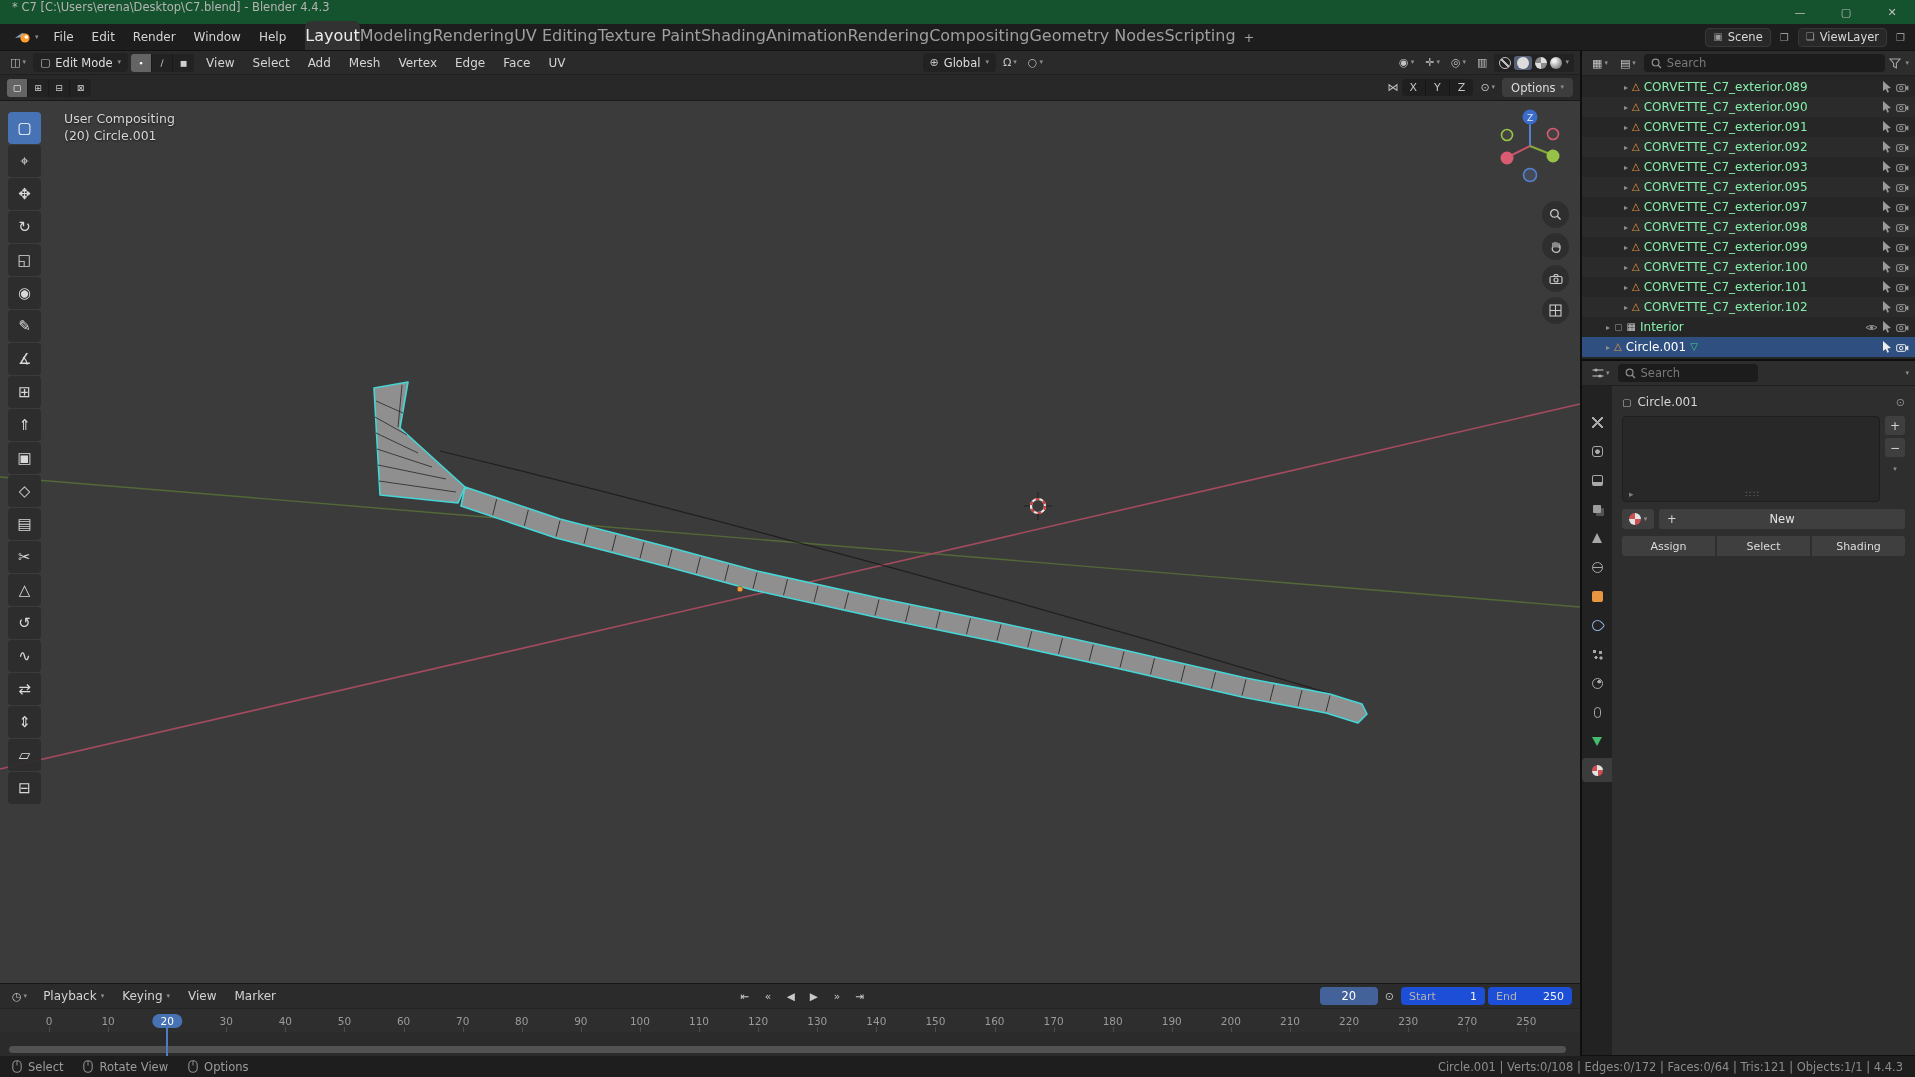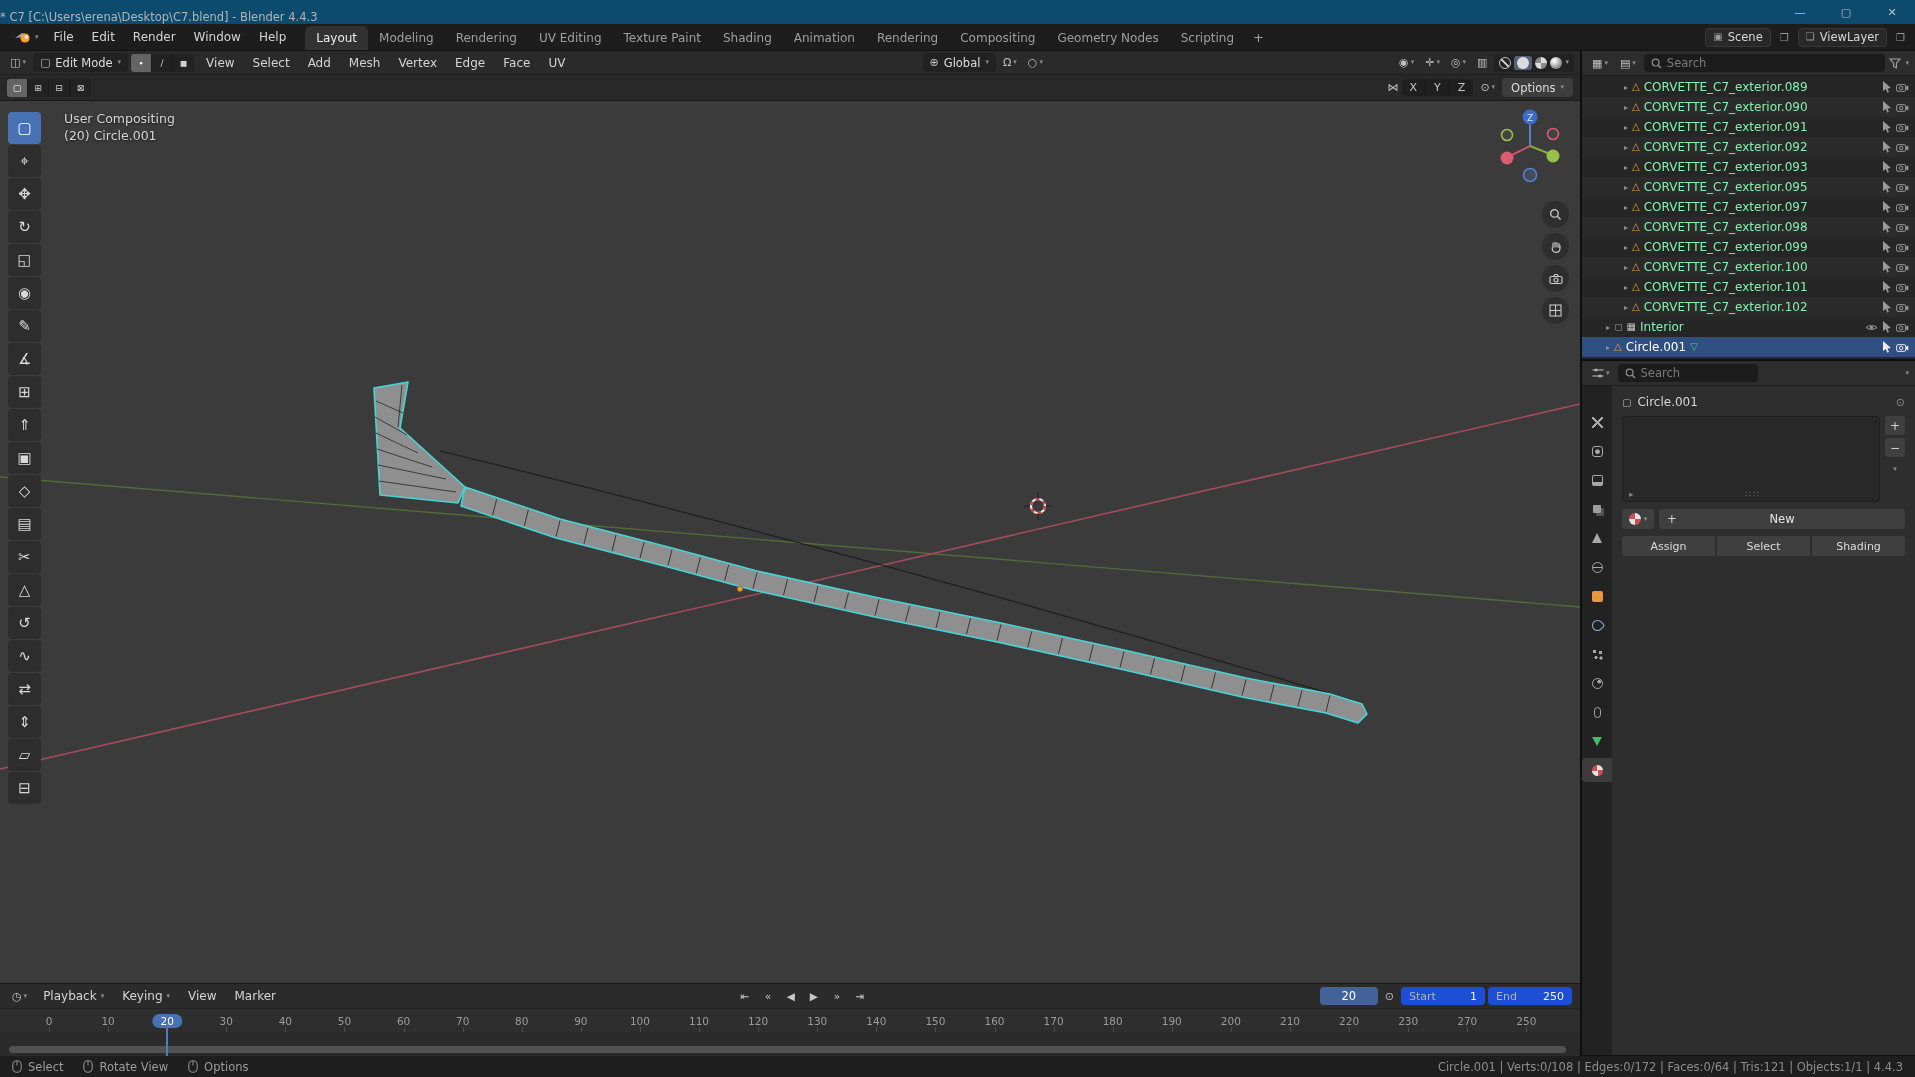--- a/index.html
+++ b/index.html
@@ -1,32 +1,32 @@
 <!DOCTYPE html>
 <html><head>
 <meta charset="utf-8">
 <style>
 *{margin:0;padding:0;box-sizing:border-box}
 html,body{width:1915px;height:1077px;overflow:hidden;background:#101010;
   font-family:"DejaVu Sans","Liberation Sans",sans-serif;font-size:12px;color:#c8c8c8;user-select:none}
 .window{width:1915px;height:1077px;display:flex;flex-direction:column}
 
 
-.titlebar{height:24px;background:#0c4a6e;display:flex;align-items:flex-end;flex:none}
+.titlebar{height:24px;background:#14532d;display:flex;align-items:flex-start;padding-left:12px;flex:none}
 .tb-title{font-size:11.5px;color:#b4b4b4;white-space:nowrap}
 .win-controls{margin-left:auto;display:flex;height:100%}
 .win-btn{width:46px;display:flex;align-items:center;justify-content:center;color:#c0c0c0;font-size:11px}
 
 
 .topbar{height:27px;background:#1d1d1d;display:flex;align-items:center;padding:0 8px;flex:none;border-bottom:1px solid #131313}
 .blender-logo{display:flex;align-items:center;gap:3px;padding:0 6px}
 .menubar{display:flex;align-items:center}
 .menu-item{padding:3px 9px;border-radius:4px;color:#d4d4d4;display:flex;align-items:center;gap:4px;white-space:nowrap}
 .workspaces{display:flex;align-items:flex-end;height:100%;margin-left:10px}
-.ws-tab{padding:5px 11px;color:#9f9f9f;font-size:12px;border-radius:6px 6px 0 0;white-space:nowrap}
+.ws-tab{padding:5px 0;color:#9f9f9f;font-size:16px;border-radius:6px 6px 0 0;white-space:nowrap}
 .ws-tab.active{background:#323232;color:#ececec}
 .ws-add{color:#9f9f9f;padding:0 8px;font-size:13px}
 .topbar-right{margin-left:auto;display:flex;align-items:center;gap:7px}
 .tb-field{display:flex;align-items:center;gap:5px;background:#282828;border:1px solid #383838;border-radius:4px;padding:1px 7px;height:19px}
 .tb-field .fi{color:#9a9a9a;font-size:10px;line-height:1}
 .tb-field .fl{color:#d8d8d8;font-size:11.5px}
 .mini-btn{color:#9a9a9a;font-size:10px;padding:0 2px}
 
 
 .main{flex:1;display:flex;min-height:0}

